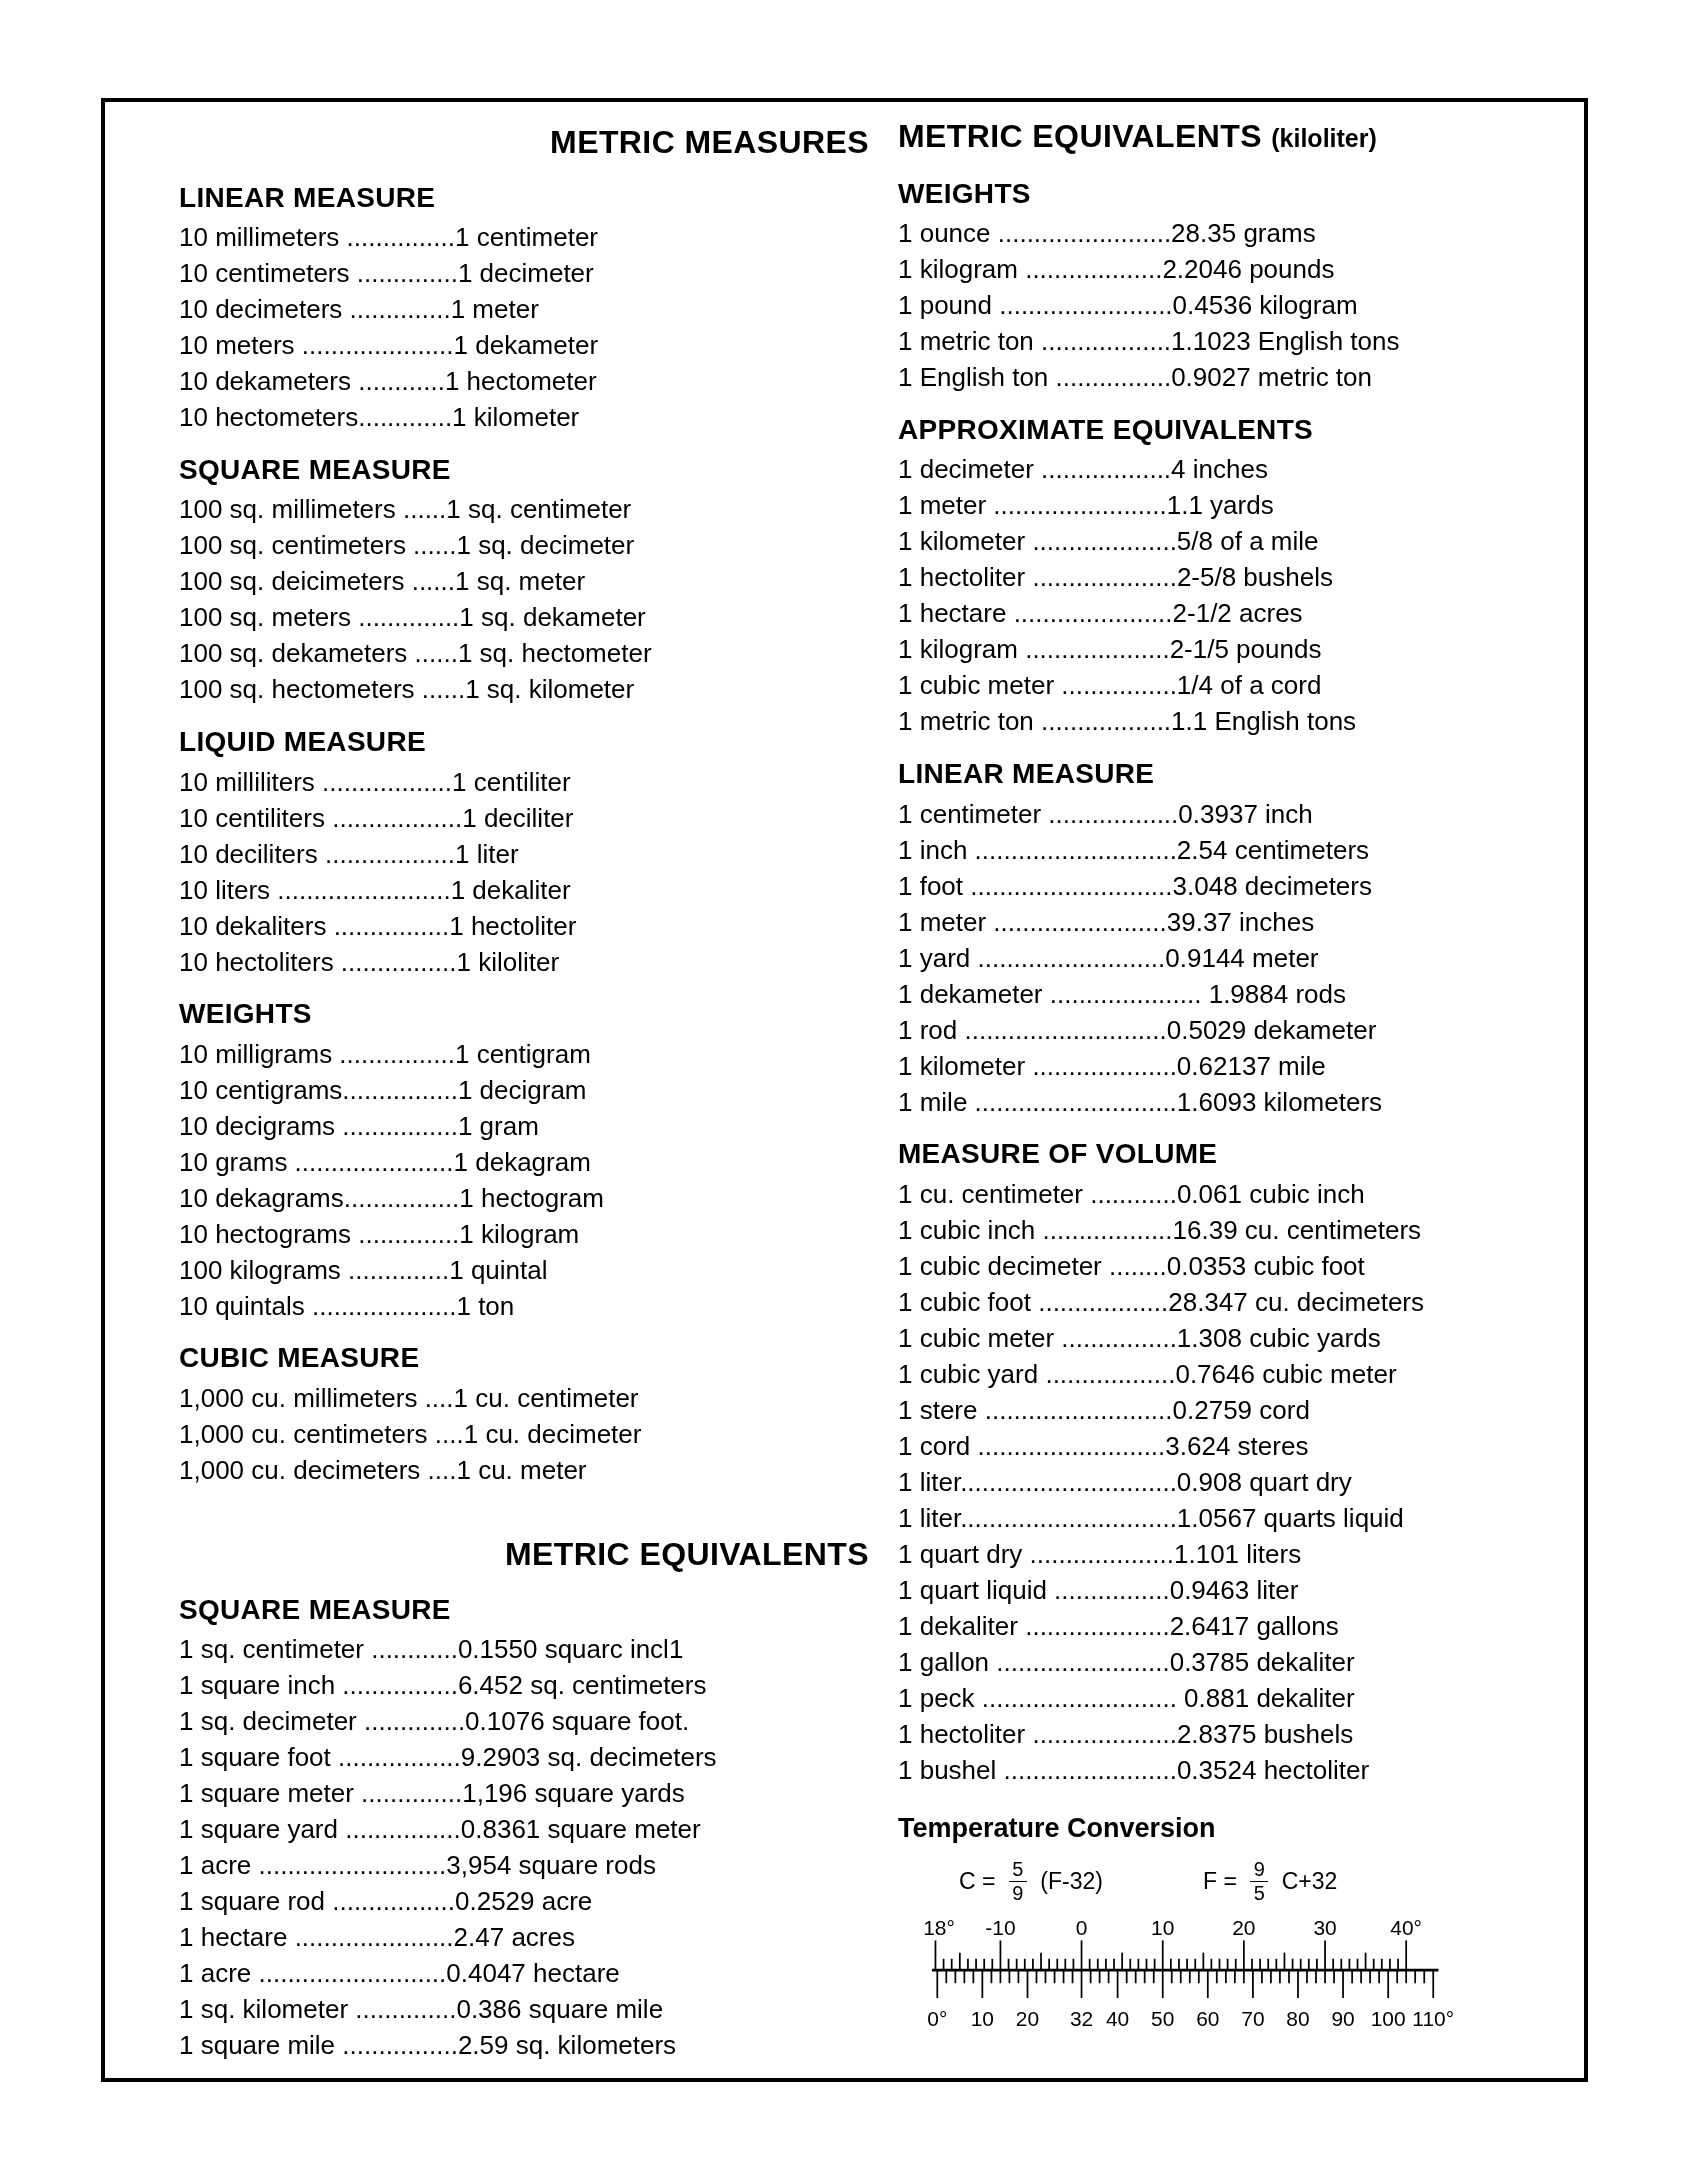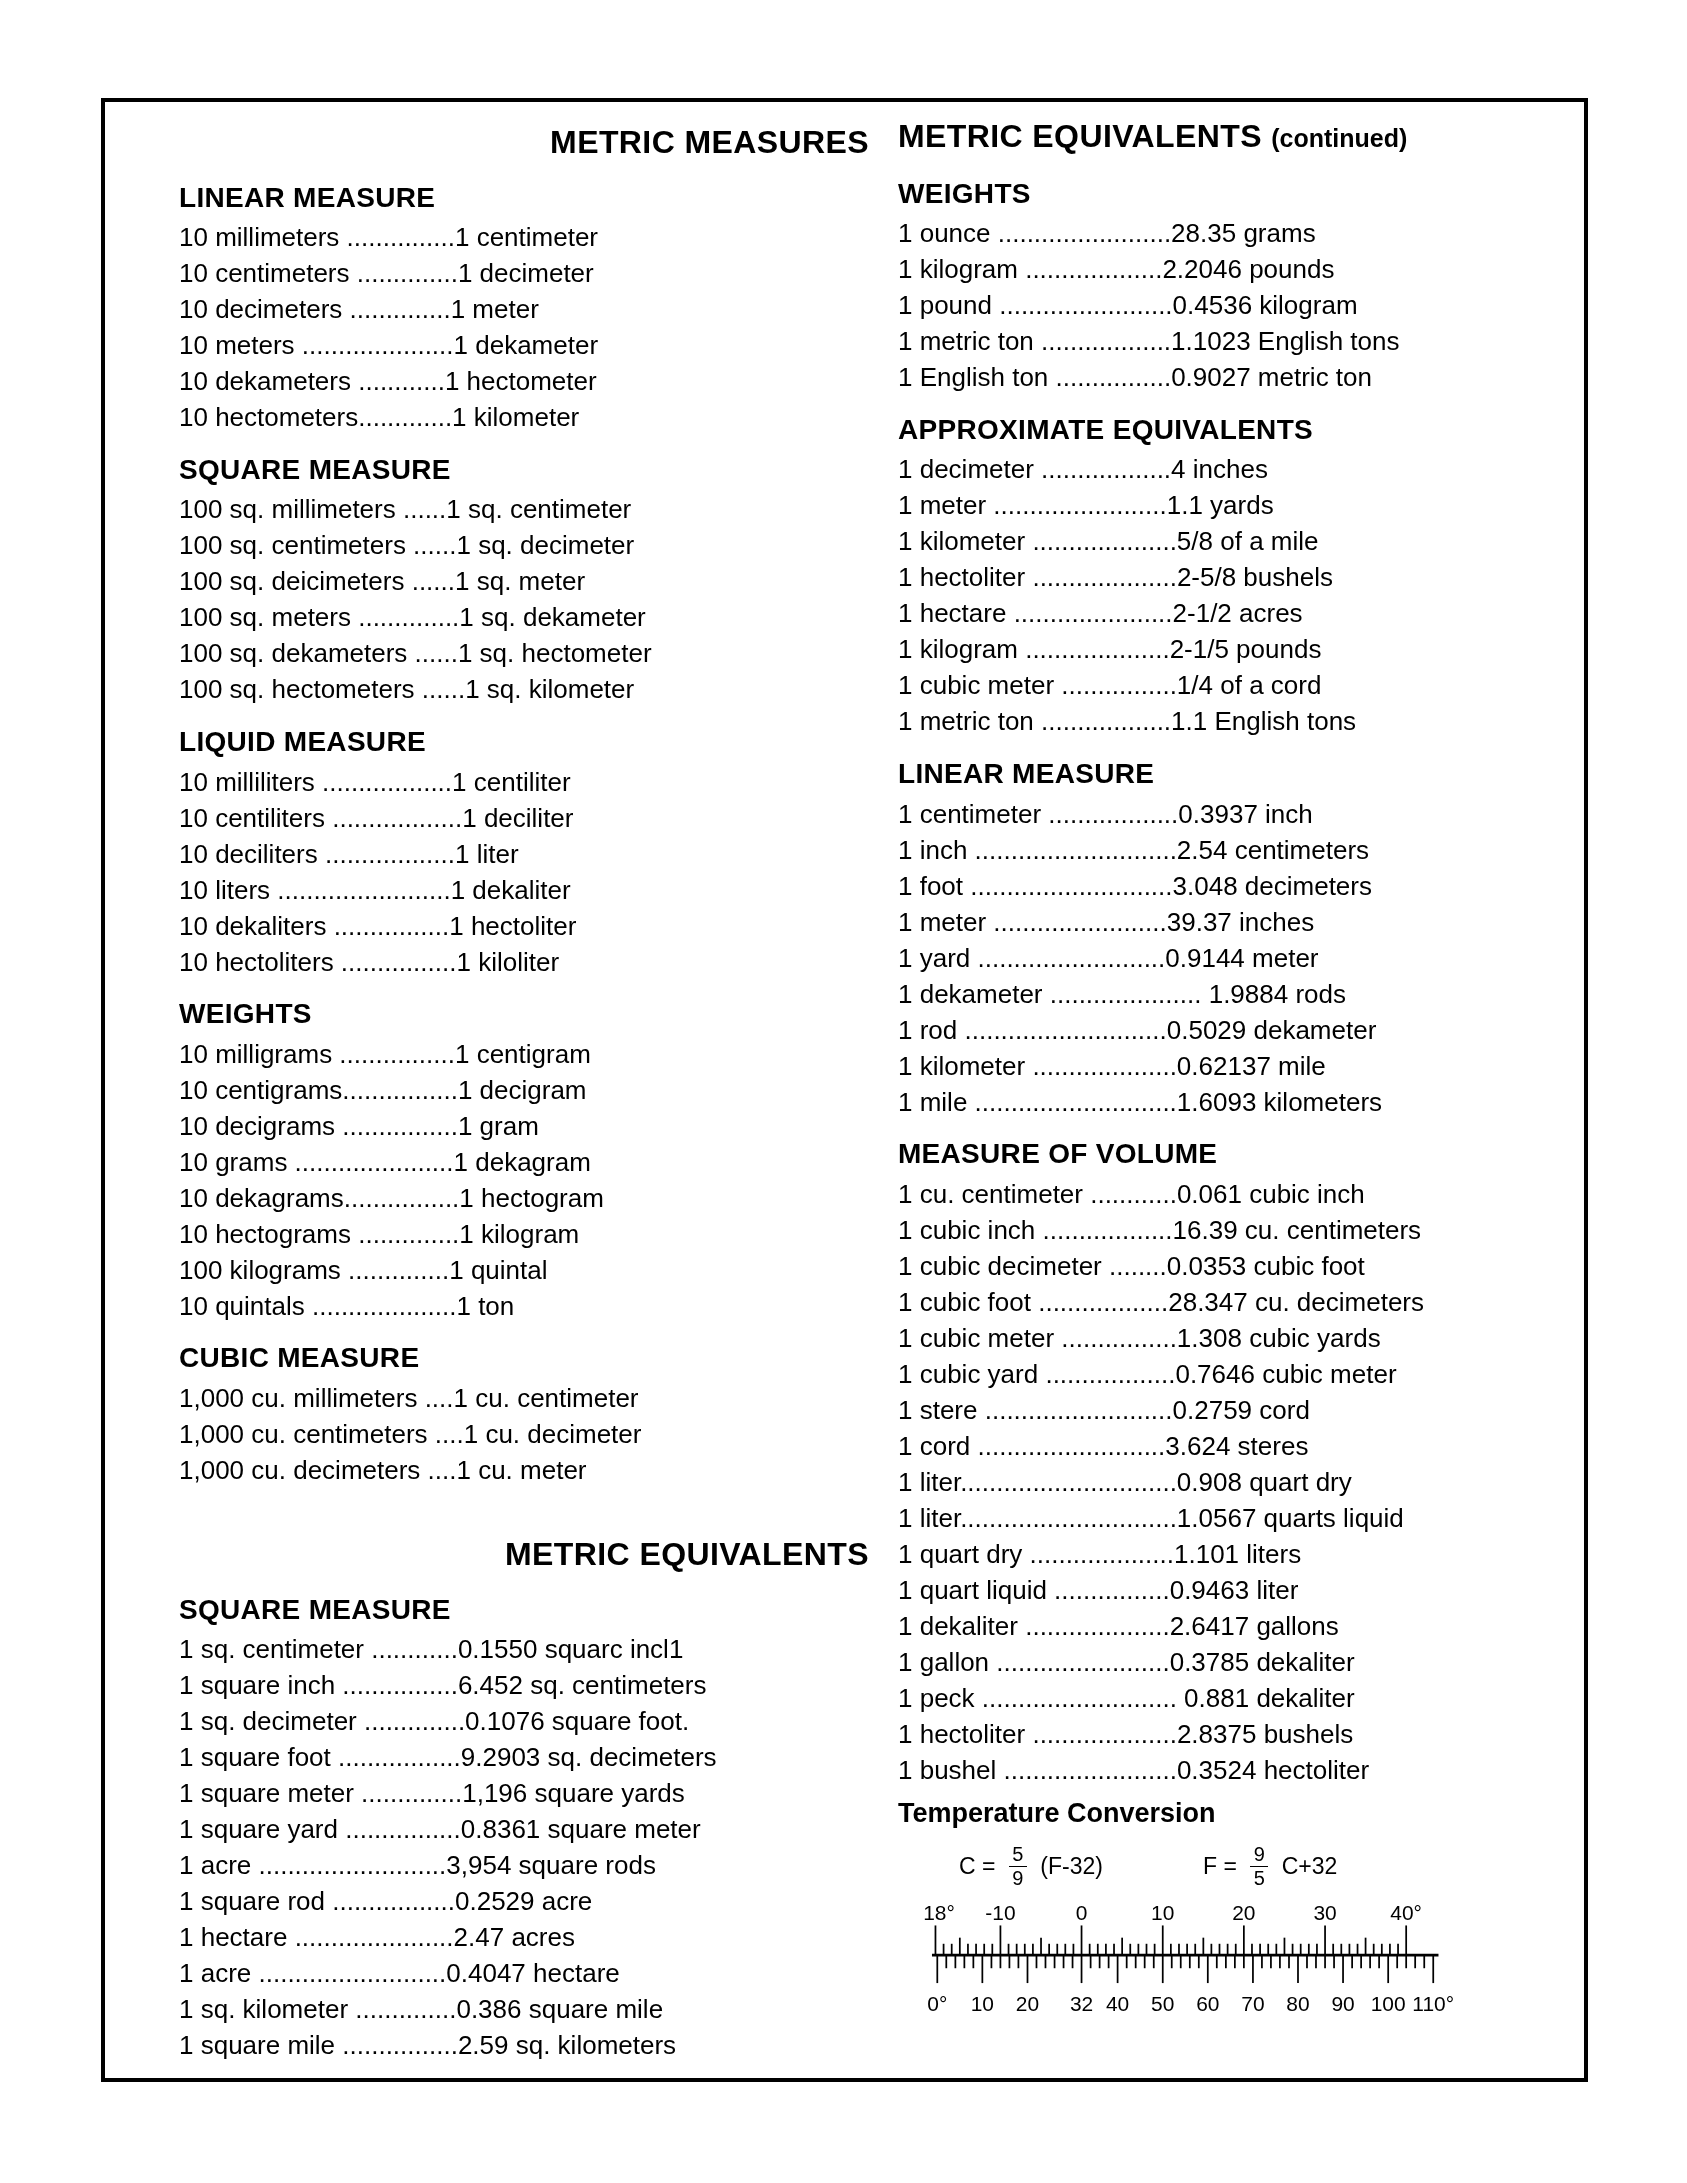--- a/index.html
+++ b/index.html
@@ -20,21 +20,21 @@
   }
   .col-right .doc-title{text-align:left;}
   .title-suffix{font-size:25px;letter-spacing:0;}
   .sec h3{
     font-size:28px;font-weight:bold;margin:15.7px 0 3.5px 0;line-height:37px;
     letter-spacing:0.3px;white-space:nowrap;
   }
   .rows{display:block;}
   .row{font-size:26px;line-height:36px;white-space:nowrap;}
   .title2{margin-top:45px;margin-bottom:14px;}
-  .temp-block{margin-top:10px;}
+  .temp-block{margin-top:25px;}
   .temp-block h3{font-size:27px;font-weight:bold;margin:0 0 15.7px 0;}
   .formulas{margin-left:61px;font-size:23px;display:flex;align-items:center;}
   .formula{display:inline-flex;align-items:center;white-space:pre;}
   .formula + .formula{margin-left:100px;}
   .frac{display:inline-block;text-align:center;vertical-align:middle;margin:0 7px;font-size:20px;line-height:1.05;}
   .frac .num{display:block;border-bottom:1.7px solid #000;padding:0 3.5px 0.9px 3.5px;}
   .frac .den{display:block;padding-top:0.9px;}
   .ruler-wrap{margin-top:12.2px;margin-left:24.5px;}
   svg text{font-family:"Liberation Sans", sans-serif;fill:#000;}
 </style>
@@ -122,21 +122,21 @@
         <div class="row">1 acre   ..........................0.4047 hectare</div>
         <div class="row">1 sq. kilometer ..............0.386 square mile</div>
         <div class="row">1 square mile ................2.59 sq. kilometers</div>
       </div>
   </section>
 </div>
 
 <div class="col col-right">
   <div class="doc-title">
     <span>METRIC EQUIVALENTS</span>
-    <span class="title-suffix">(continued)</span>
+    <span class="title-suffix">(kiloliter)</span>
   </div>
 
   <section class="sec">
     <h3>WEIGHTS</h3>
     <div class="rows">
         <div class="row">1 ounce ........................28.35 grams</div>
         <div class="row">1 kilogram  ...................2.2046 pounds</div>
         <div class="row">1 pound ........................0.4536 kilogram</div>
         <div class="row">1 metric ton ..................1.1023 English tons</div>
         <div class="row">1 English ton ................0.9027 metric ton</div>

